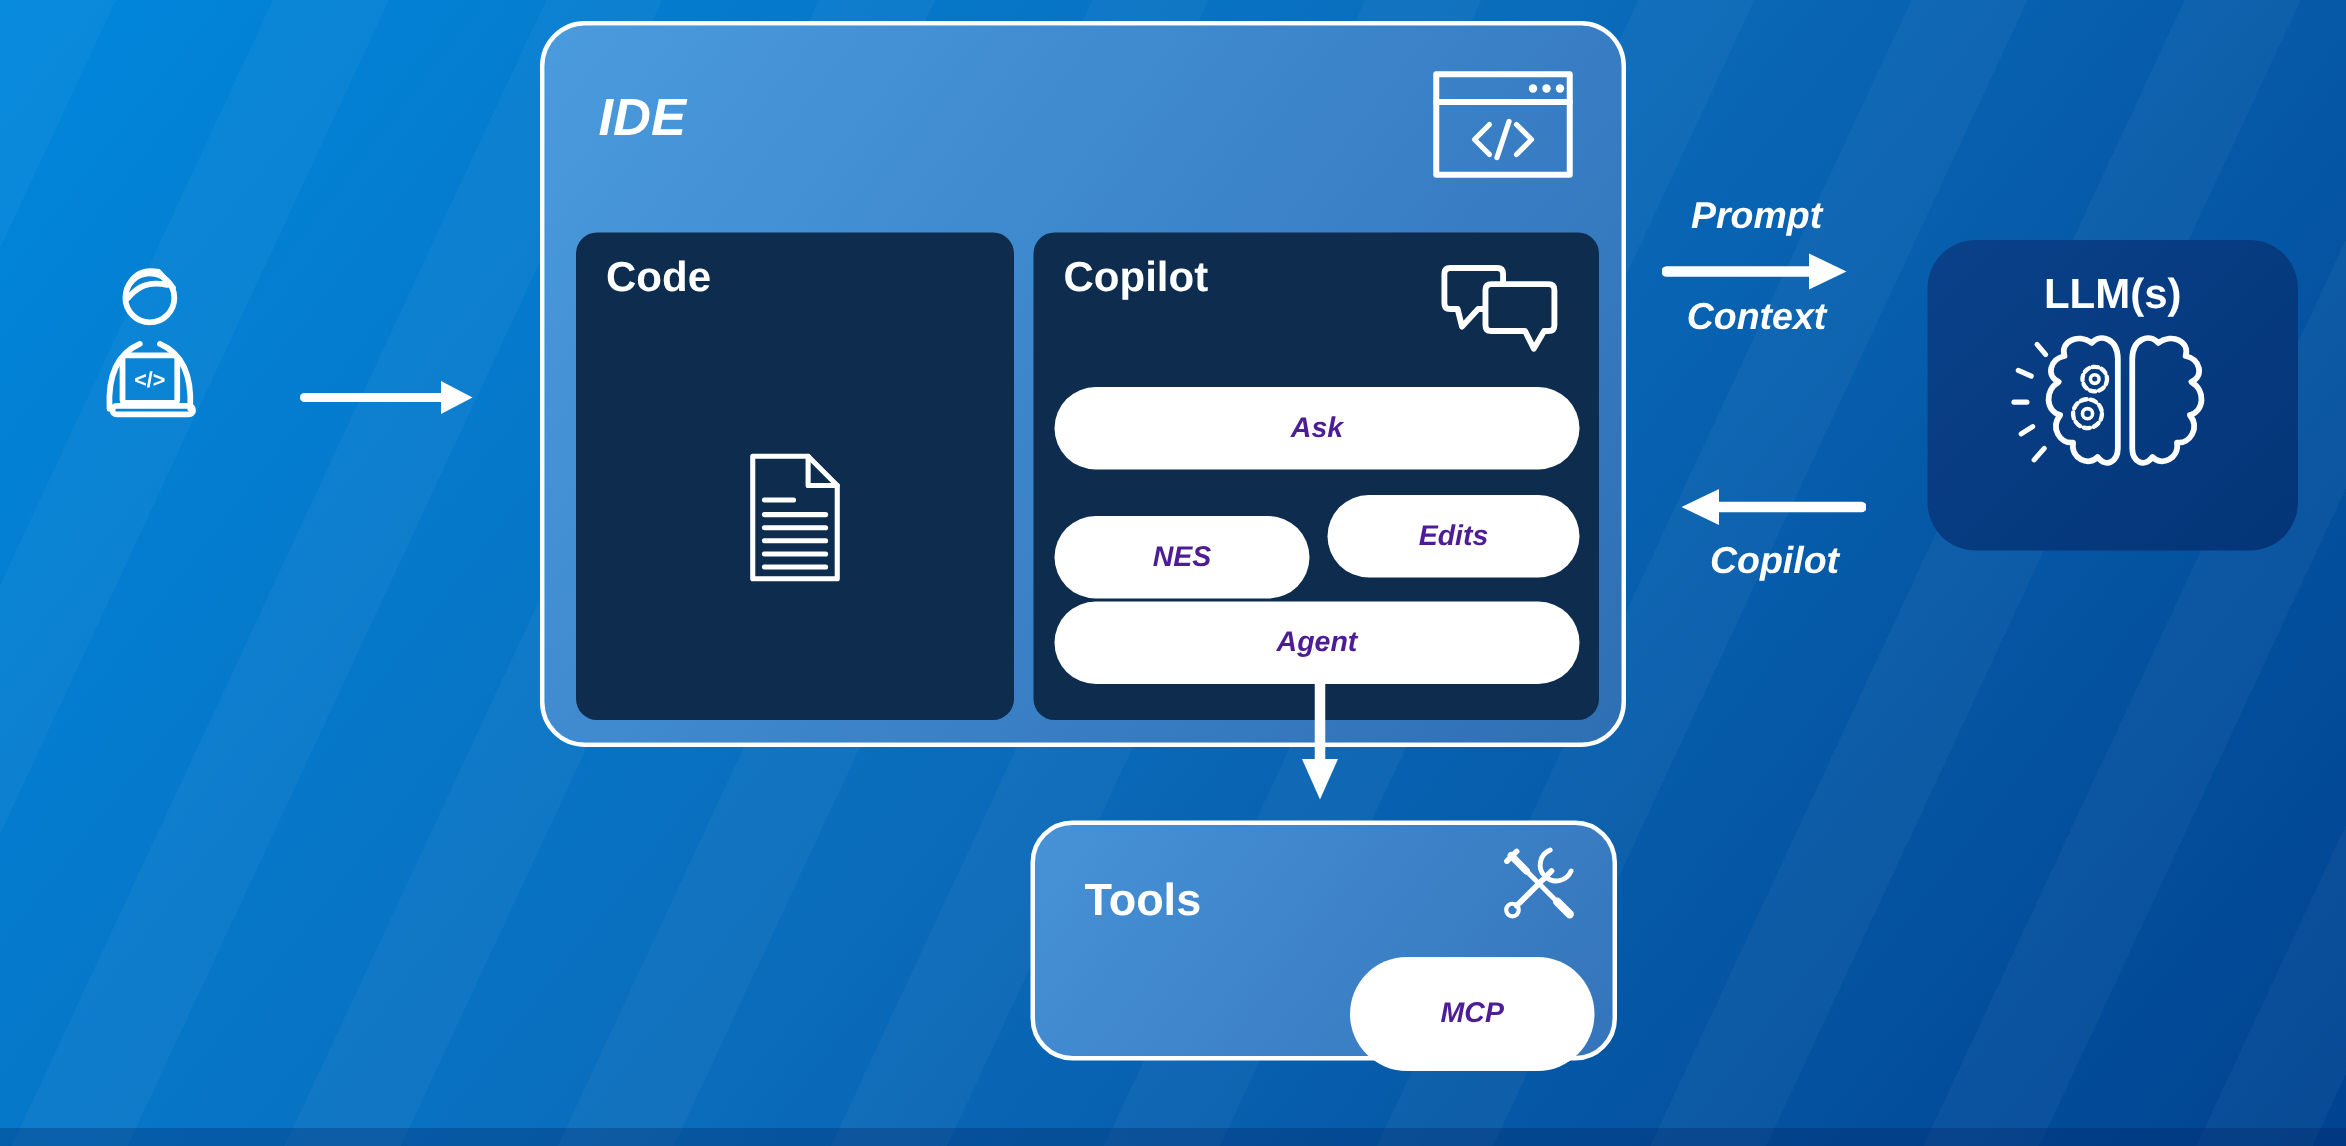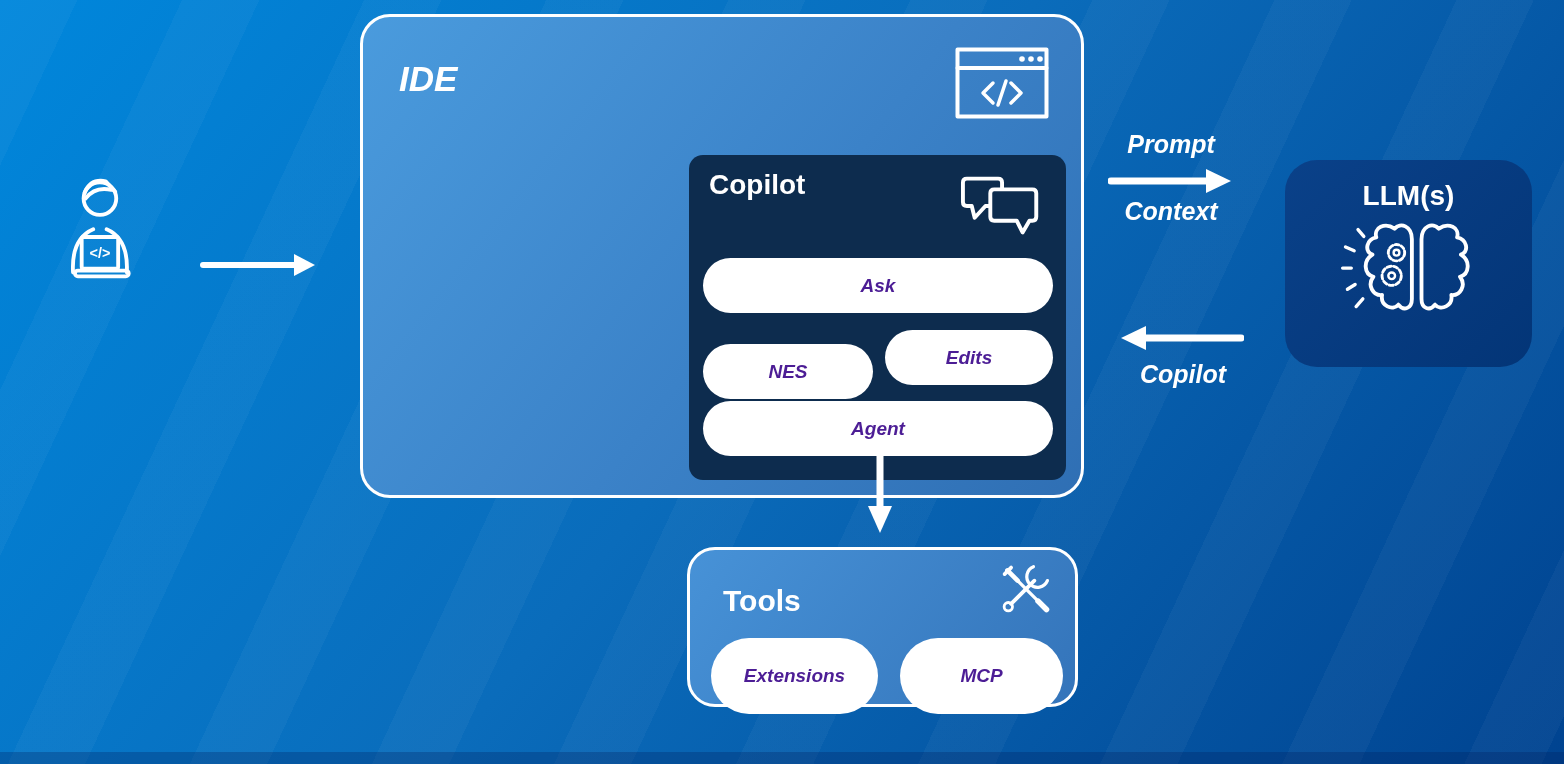--- a/index.html
+++ b/index.html
@@ -120,20 +120,33 @@
       <rect x="2.5" y="2.5" width="89" height="67"></rect>
       <line x1="2.5" y1="21" x2="91.5" y2="21"></line>
       <circle cx="67" cy="12" r="2.8" fill="#ffffff" stroke="none"></circle>
       <circle cx="76" cy="12" r="2.8" fill="#ffffff" stroke="none"></circle>
       <circle cx="85" cy="12" r="2.8" fill="#ffffff" stroke="none"></circle>
       <path d="M38,36 L28,46 L38,56" stroke-width="3.5"></path>
       <path d="M43,58 L51,34" stroke-width="3.5"></path>
       <path d="M56,36 L66,46 L56,56" stroke-width="3.5"></path>
     </svg>
 
+    <div class="panel-dark code-panel">
+      <div class="abs white-bold panel-title">Code</div>
+      <svg class="abs doc-icon" width="68" height="90" viewBox="0 0 70 92" fill="none" stroke="#ffffff" stroke-width="3.5" stroke-linecap="round" stroke-linejoin="round">
+        <path d="M6,4 H44 L64,24 V88 H6 Z"></path>
+        <path d="M44,4 V24 H64"></path>
+        <path d="M14,34 H34"></path>
+        <path d="M14,44 H56"></path>
+        <path d="M14,53 H56"></path>
+        <path d="M14,62 H56"></path>
+        <path d="M14,71 H56"></path>
+        <path d="M14,80 H56"></path>
+      </svg>
+    </div>
 
     <div class="panel-dark copilot-panel">
       <div class="abs white-bold panel-title">Copilot</div>
 
       <svg class="abs chat-icon" width="88" height="64" viewBox="0 0 90 64" stroke="#ffffff" stroke-width="4" stroke-linecap="round" stroke-linejoin="round">
         <path d="M15,43 L12,31 H7 Q3,31 3,27 V7 Q3,3 7,3 H39 Q43,3 43,7 V27 Q43,31 39,31 H26 Z" fill="none"></path>
         <path d="M64,58 L58,46 H35 Q31,46 31,42 V18 Q31,14 35,14 H74 Q78,14 78,18 V42 Q78,46 74,46 H71 Z" fill="#0d2c4e"></path>
       </svg>
 
       <div class="pill pill-ask">Ask</div>
@@ -154,21 +167,20 @@
     <svg class="abs tools-icon" width="54" height="54" viewBox="0 0 58 58" fill="none" stroke="#ffffff" stroke-linecap="round" stroke-linejoin="round">
       <circle cx="10" cy="48" r="4.5" stroke-width="3"></circle>
       <line x1="13" y1="45" x2="38" y2="20" stroke-width="4"></line>
       <path d="M37,5 A11.5,11.5 0 1 0 52,20" stroke-width="3.5"></path>
       <line x1="6" y1="13" x2="13" y2="6" stroke-width="4"></line>
       <line x1="9" y1="9" x2="20" y2="20" stroke-width="5"></line>
       <line x1="20" y1="20" x2="42" y2="42" stroke-width="3.5"></line>
       <line x1="42" y1="42" x2="51" y2="51" stroke-width="6"></line>
     </svg>
 
-    <div class="pill pill-extensions">Extensions</div>
     <div class="pill pill-mcp">MCP</div>
   </div>
 
   <div class="abs flow-label center-text prompt-label">Prompt</div>
   <svg class="arrow-svg prompt-arrow" width="126" height="28" viewBox="0 0 126 28">
     <line x1="3" y1="14" x2="100" y2="14" stroke="#ffffff" stroke-width="7" stroke-linecap="round"></line>
     <polygon points="98,2 123,14 98,26" fill="#ffffff"></polygon>
   </svg>
   <div class="abs flow-label center-text context-label">Context</div>
 

